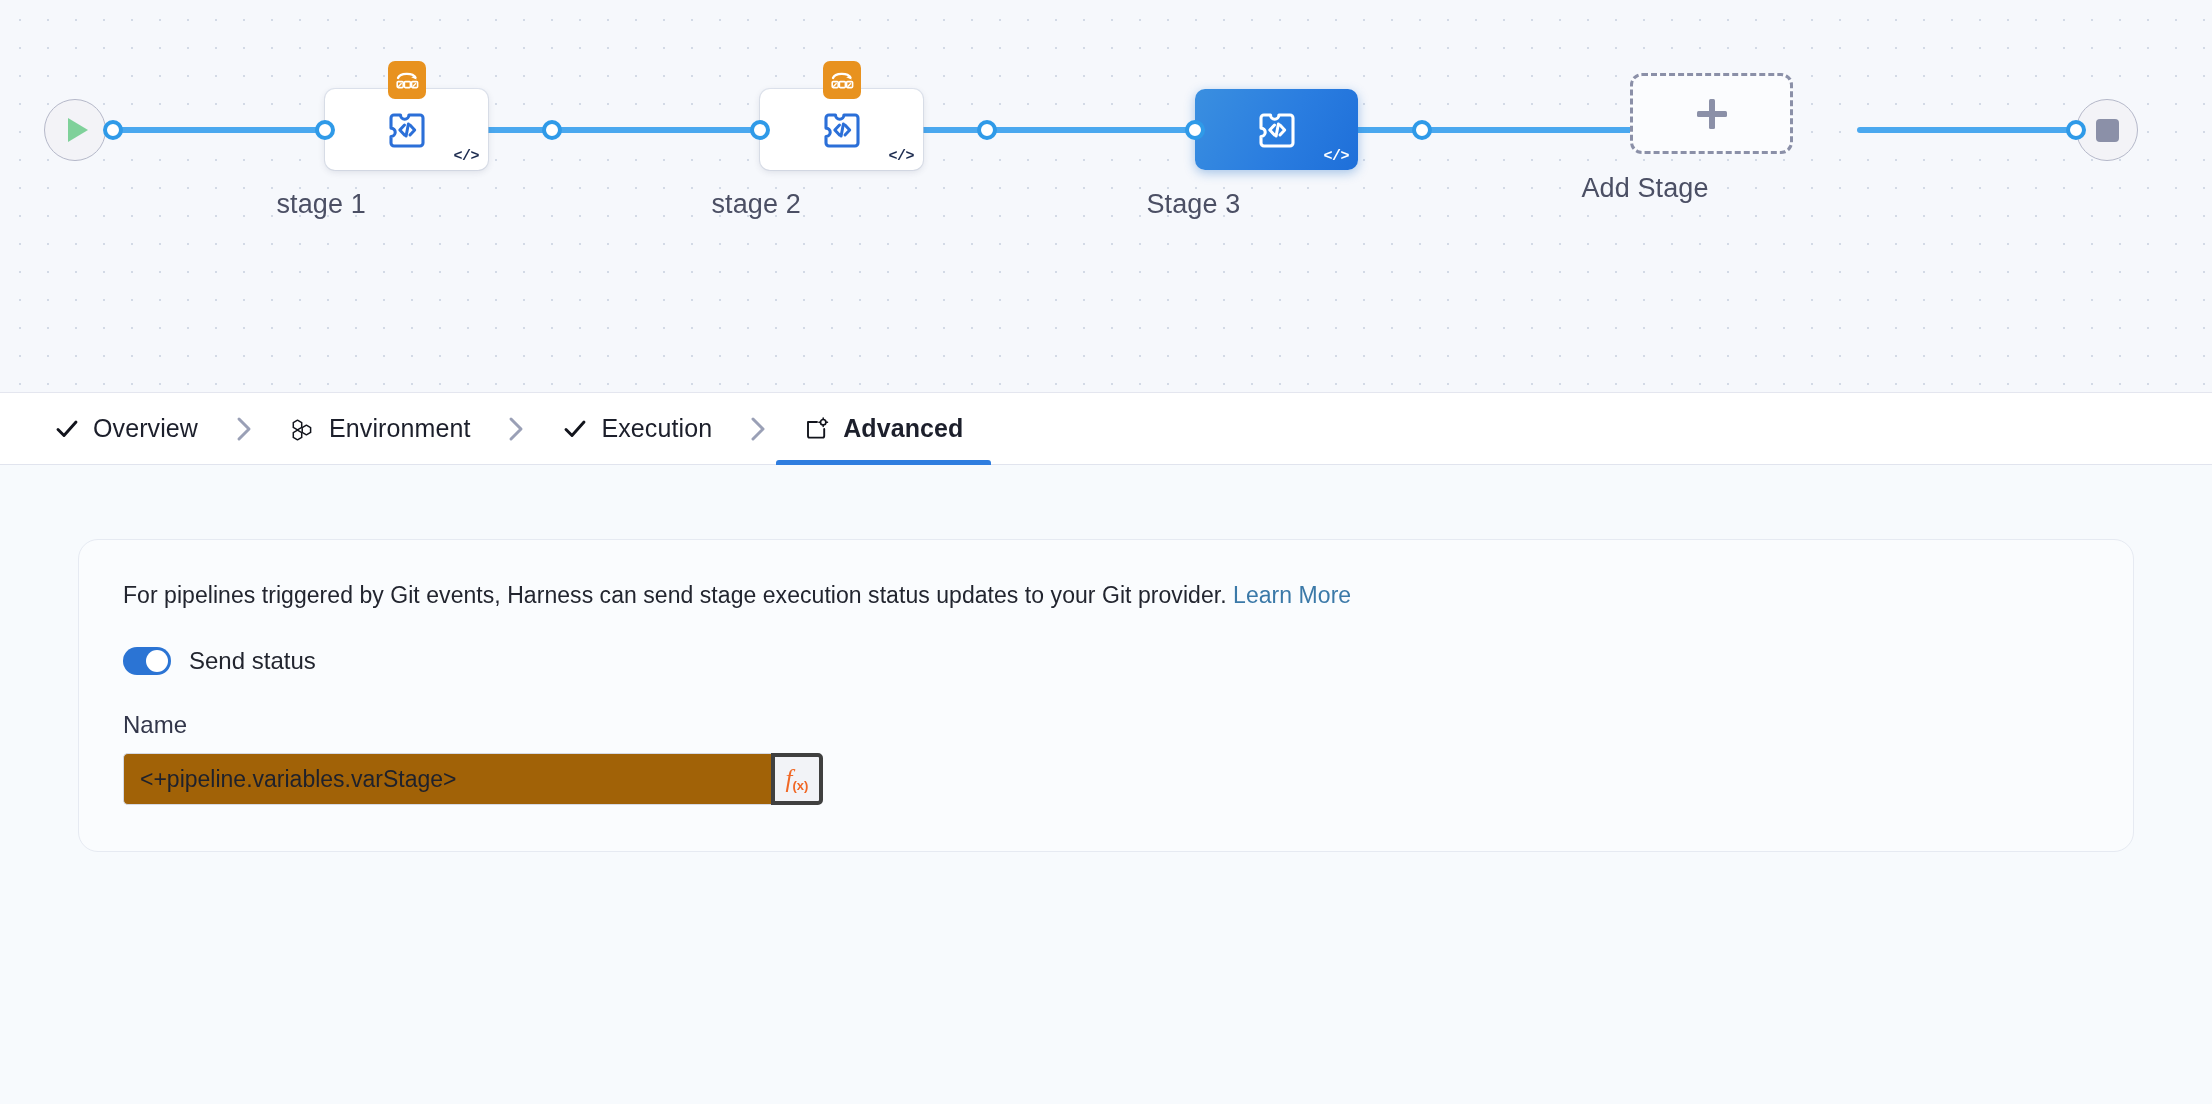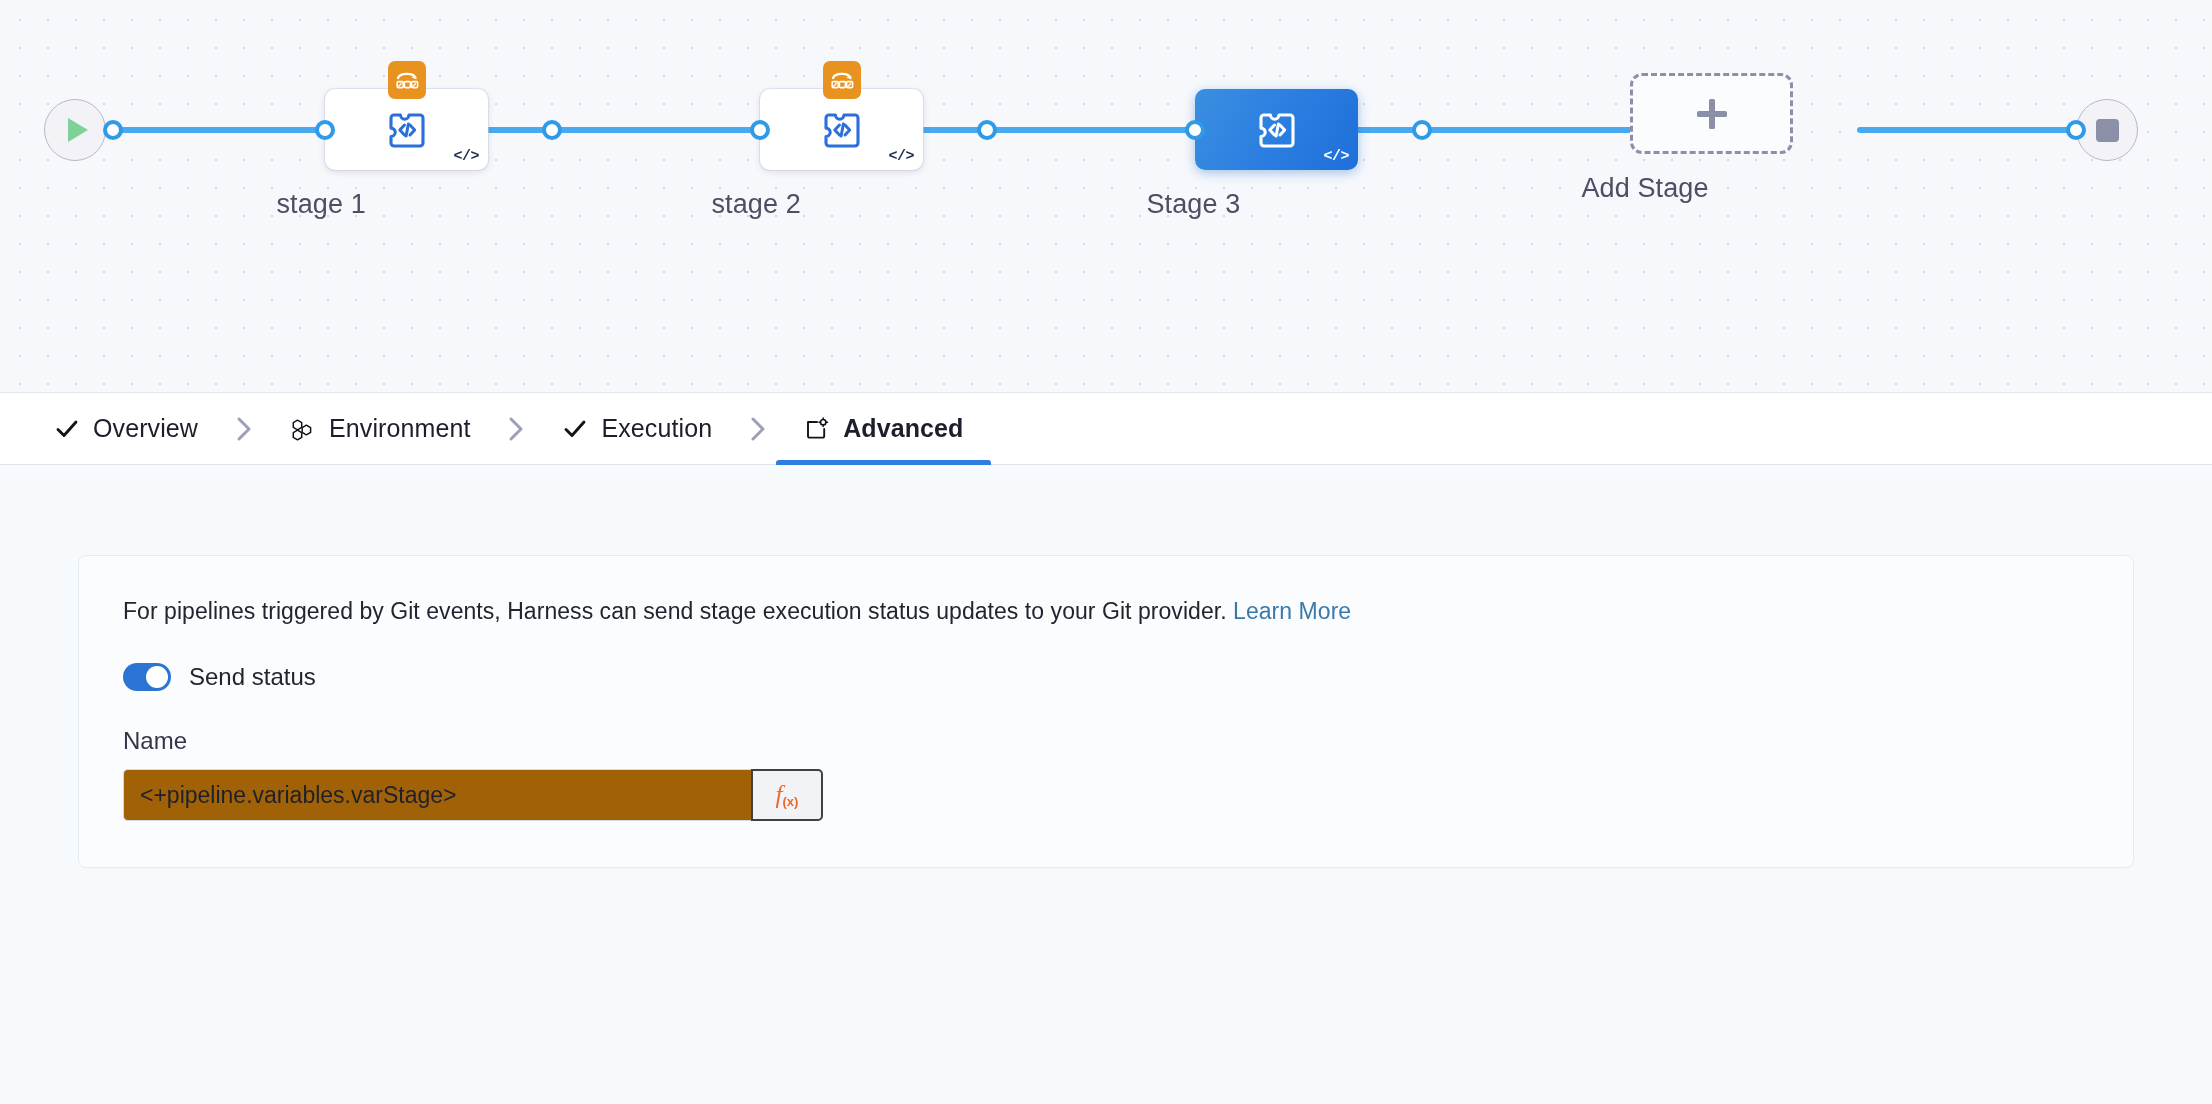--- a/index.html
+++ b/index.html
@@ -156,25 +156,25 @@
     padding: 54px 0 0 78px;
     overflow: hidden;
   }
   .section-title {
     font-size: 30px;
     font-weight: 700;
     color: #5e6480;
     letter-spacing: .1px;
   }
   .panel {
-    margin-top: 36px;
+    margin-top: 20px;
     width: 2056px;
     background: #fafcfe;
     border: 1px solid #e6eaf2;
-    border-radius: 8px;
+    border-radius: 20px;
     padding: 42px 44px 46px 44px;
   }
   .panel-desc {
     font-size: 23px;
     color: #22252f;
     letter-spacing: .05px;
   }
   .panel-desc .link {
     color: #3b79a8;
     text-decoration: none;
@@ -223,23 +223,23 @@
     border: 1px solid #d5d9e4;
     border-right: none;
     border-radius: 5px 0 0 5px;
     font-family: "Liberation Sans", sans-serif;
     font-size: 23px;
     color: #1e212c;
     padding: 0 16px;
     outline: none;
   }
   .fx-btn {
-    width: 72px;
+    width: 52px;
     background: #f2f3f7;
-    border: 2px solid #404040;
+    border: 4px solid #404040;
     border-radius: 0 5px 5px 0;
     display: flex; align-items: center; justify-content: center;
     cursor: pointer;
     color: #f06725;
     font-family: "Liberation Serif", serif;
     font-style: italic;
     font-size: 25px;
     line-height: 1;
   }
   .fx-btn sub {

